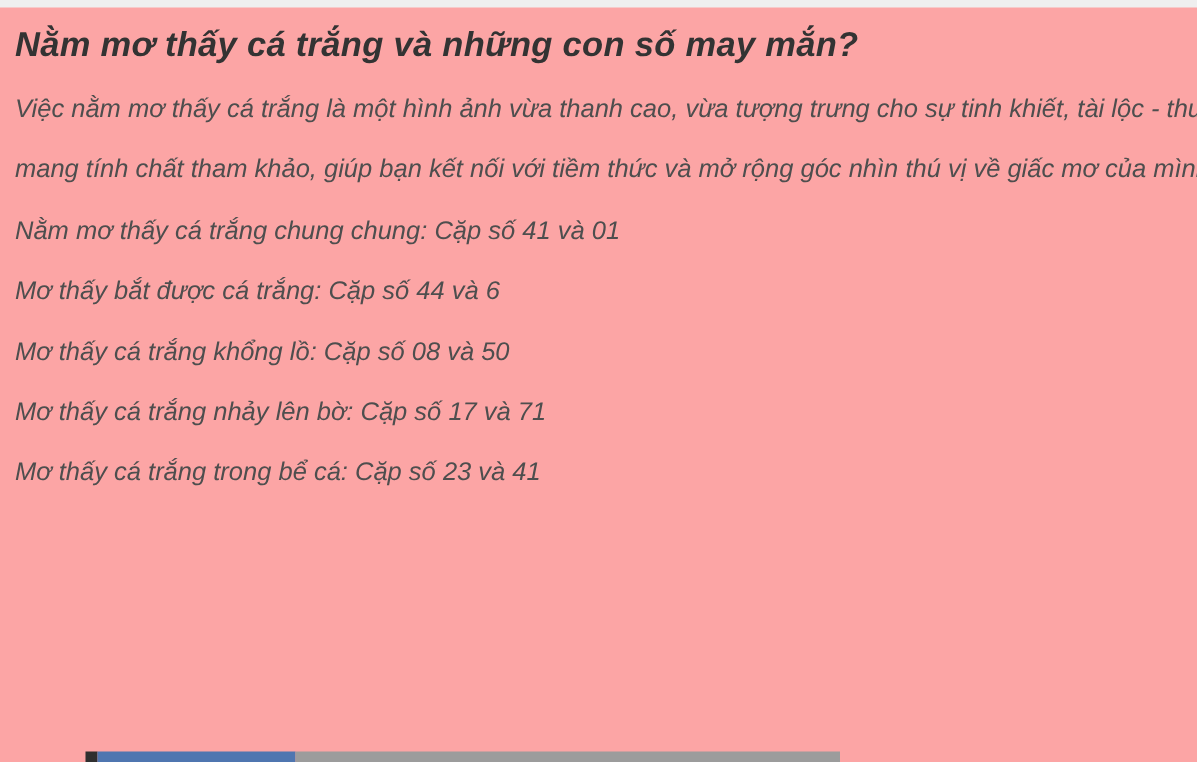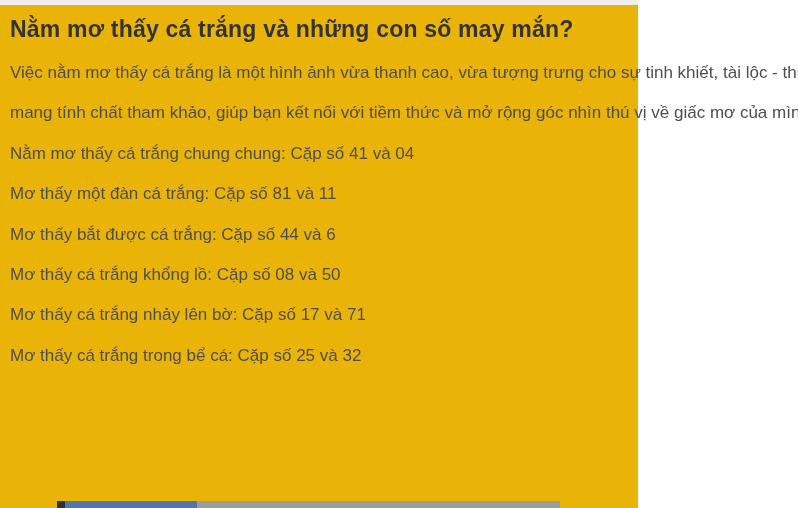--- a/index.html
+++ b/index.html
@@ -6,23 +6,24 @@
     margin: 0;
     padding: 0;
     width: 798px;
     height: 508px;
     overflow: hidden;
     background: #ffffff;
     font-family: "Liberation Sans", sans-serif;
   }
   .page {
     position: relative;
-    width: 638px;
+    width: 798px;
     height: 508px;
-    background: #eab308;
+    background: #fca5a5;
+    font-style: italic;
   }
   .top-strip {
     position: absolute;
     top: 0; left: 0;
     width: 100%;
     height: 5px;
     background: #efefef;
   }
   .content {
     position: absolute;
@@ -64,26 +65,25 @@
 
 <div class="page">
   <div class="top-strip"></div>
 
   <div class="content">
     <h1 class="article-heading">Nằm mơ thấy cá trắng và những con số may mắn?</h1>
 
     <div class="text-line">Việc nằm mơ thấy cá trắng là một hình ảnh vừa thanh cao, vừa tượng trưng cho sự tinh khiết, tài lộc - thường</div>
     <div class="text-line">mang tính chất tham khảo, giúp bạn kết nối với tiềm thức và mở rộng góc nhìn thú vị về giấc mơ của mình.</div>
 
-    <div class="text-line">Nằm mơ thấy cá trắng chung chung: Cặp số 41 và 04</div>
-    <div class="text-line">Mơ thấy một đàn cá trắng: Cặp số 81 và 11</div>
+    <div class="text-line">Nằm mơ thấy cá trắng chung chung: Cặp số 41 và 01</div>
     <div class="text-line">Mơ thấy bắt được cá trắng: Cặp số 44 và 6</div>
     <div class="text-line">Mơ thấy cá trắng khổng lồ: Cặp số 08 và 50</div>
     <div class="text-line">Mơ thấy cá trắng nhảy lên bờ: Cặp số 17 và 71</div>
-    <div class="text-line">Mơ thấy cá trắng trong bể cá: Cặp số 25 và 32</div>
+    <div class="text-line">Mơ thấy cá trắng trong bể cá: Cặp số 23 và 41</div>
   </div>
 
   <div class="bottom-fragment">
     <div class="seg-dark"></div>
     <div class="seg-blue"></div>
     <div class="seg-gray"></div>
   </div>
 </div>
 
 </body></html>

